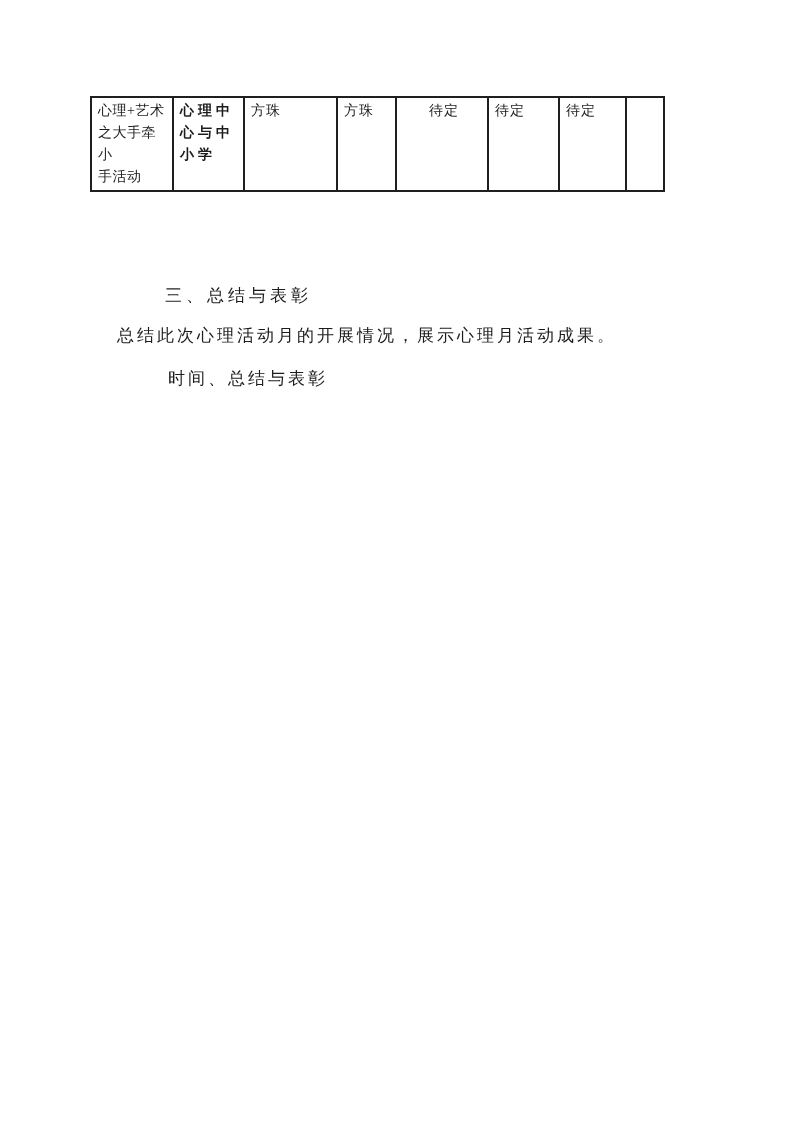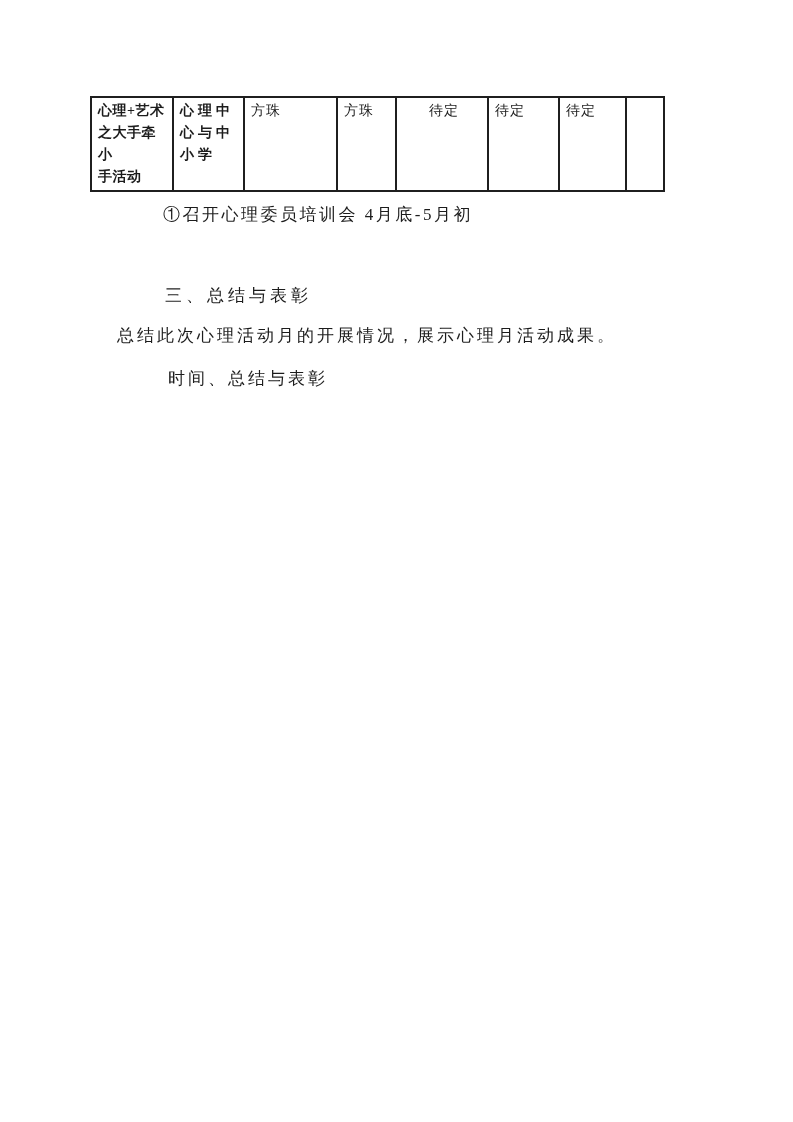--- a/index.html
+++ b/index.html
@@ -25,21 +25,21 @@
   }
   .doc-table td {
     border: 2px solid #1f1f1f;
     vertical-align: top;
     font-size: 14px;
     line-height: 22px;
     padding: 2px 2px 2px 6px;
     white-space: pre-line;
     overflow: hidden;
   }
-  .cell-activity { font-weight: bold; letter-spacing: 0.5px; }
+  .cell-activity { font-weight: normal; letter-spacing: 0.5px; }
   .cell-org      { letter-spacing: 4px; padding-left: 7px; font-weight: bold; }
   .cell-p14      { padding-left: 14px; letter-spacing: 1px; }
   .cell-p9       { padding-left: 9px;  letter-spacing: 1px; }
   .cell-center   { text-align: center; padding-left: 2px; letter-spacing: 1px; }
   .cell-p8       { padding-left: 8px;  letter-spacing: 1px; }
   .cell-p6       { padding-left: 6px;  letter-spacing: 1px; }
   
   .line {
     position: absolute;
     font-size: 17px;
@@ -81,18 +81,17 @@
       <td class="cell-p14">方珠</td>
       <td class="cell-p9">方珠</td>
       <td class="cell-center">待定</td>
       <td class="cell-p8">待定</td>
       <td class="cell-p6">待定</td>
       <td></td>
     </tr>
   </tbody>
     </table>
 
-  <div class="line item1">①召开心理委员培训会 4月底-5月初</div>
   <div class="line heading">三、总结与表彰</div>
   <div class="line bodyline">总结此次心理活动月的开展情况，展示心理月活动成果。</div>
   <div class="line footline">时间、总结与表彰</div>
 
 </div>
 
 </body></html>

